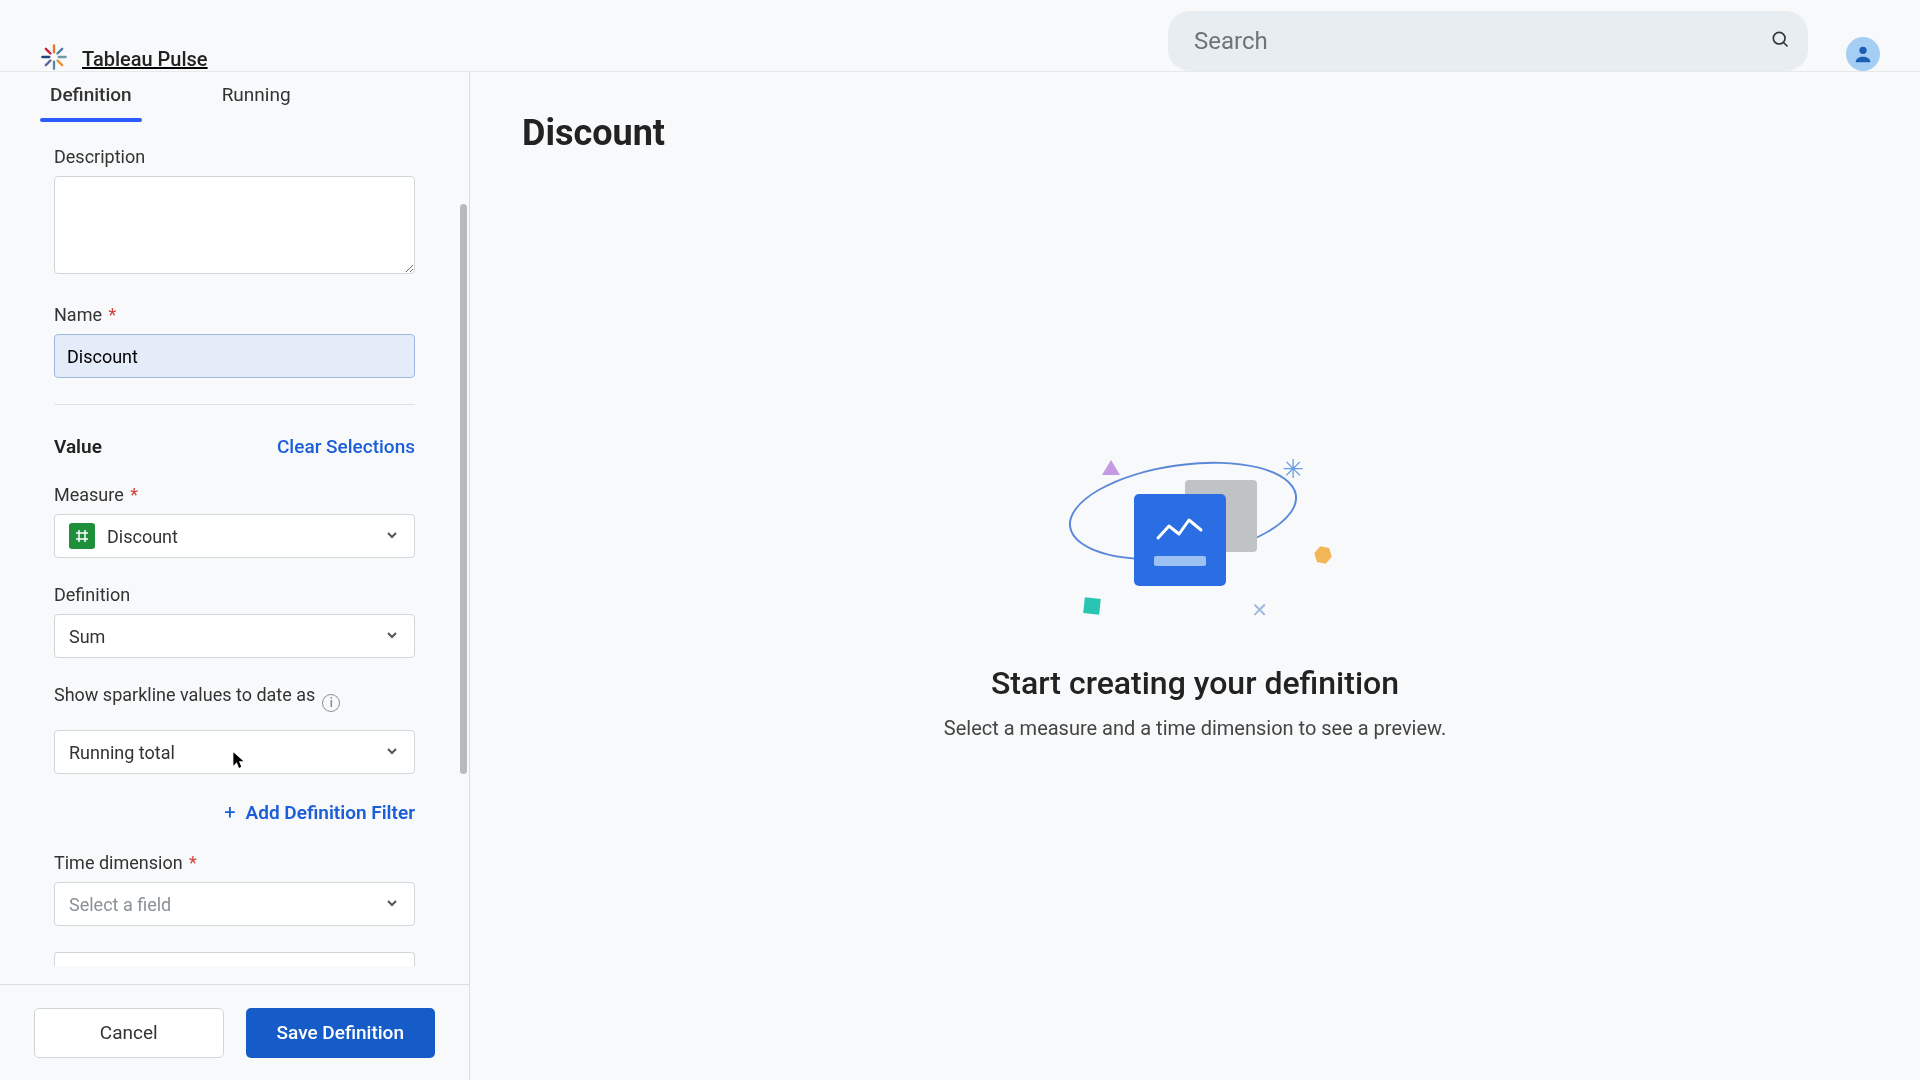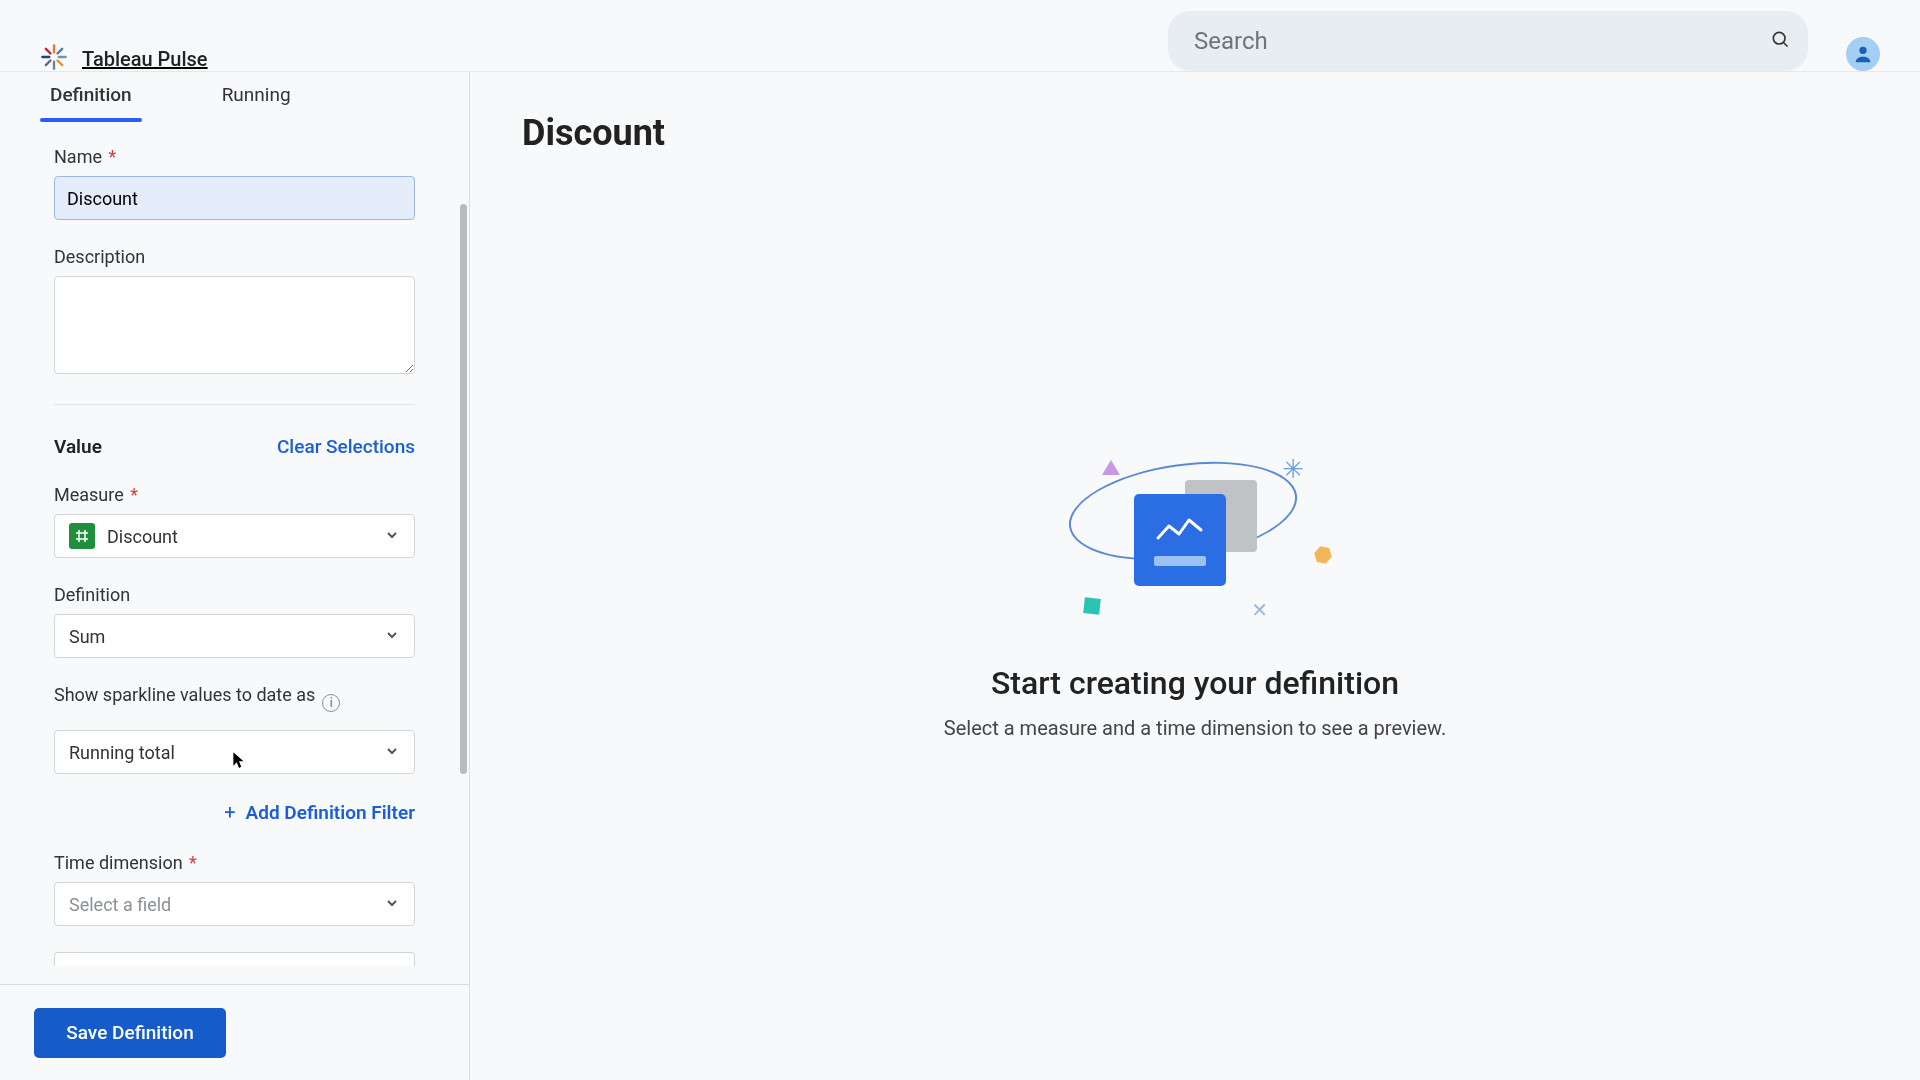--- a/index.html
+++ b/index.html
@@ -115,27 +115,27 @@
 <div class="main-wrap">
   <div class="sidebar">
     <div class="tabs">
       <div class="tab active">Definition</div>
       <div class="tab">Running</div>
     </div>
 
     <div class="form-scroll">
 
       <div class="group">
+        <label class="field-label">Description</label>
+        <textarea class="textarea" style=""></textarea>
+      </div>
+
+      <div class="group">
         <label class="field-label"><span>Name</span> <span class="req">*</span></label>
         <input class="text-input name-sel" value="Discount" style="">
-      </div>
-
-      <div class="group">
-        <label class="field-label">Description</label>
-        <textarea class="textarea" style=""></textarea>
       </div>
 
       <hr class="divider">
 
       <div class="value-header">
         <div class="value-title">Value</div>
         <div class="clear-link">Clear Selections</div>
       </div>
 
       <div class="group">
@@ -196,20 +196,21 @@
 
       <div class="group">
         <div class="select" style="height:14px; padding:0; border-bottom:none; border-radius:4px 4px 0 0;"></div>
       </div>
 
     </div>
 
     <div class="scrollbar-thumb"></div>
 
     <div class="footer-bar">
+      <button class="btn btn-cancel">Cancel</button>
       <button class="btn btn-save">Save Definition</button>
     </div>
 
     <div class="cursor">
       <svg width="14" height="18" viewBox="0 0 12 16">
           <path d="M1 1 L1 13 L4 10 L6 15 L8 14 L6 9 L10 9 Z" fill="#000"></path>
         </svg>
     </div>
   </div>
 

